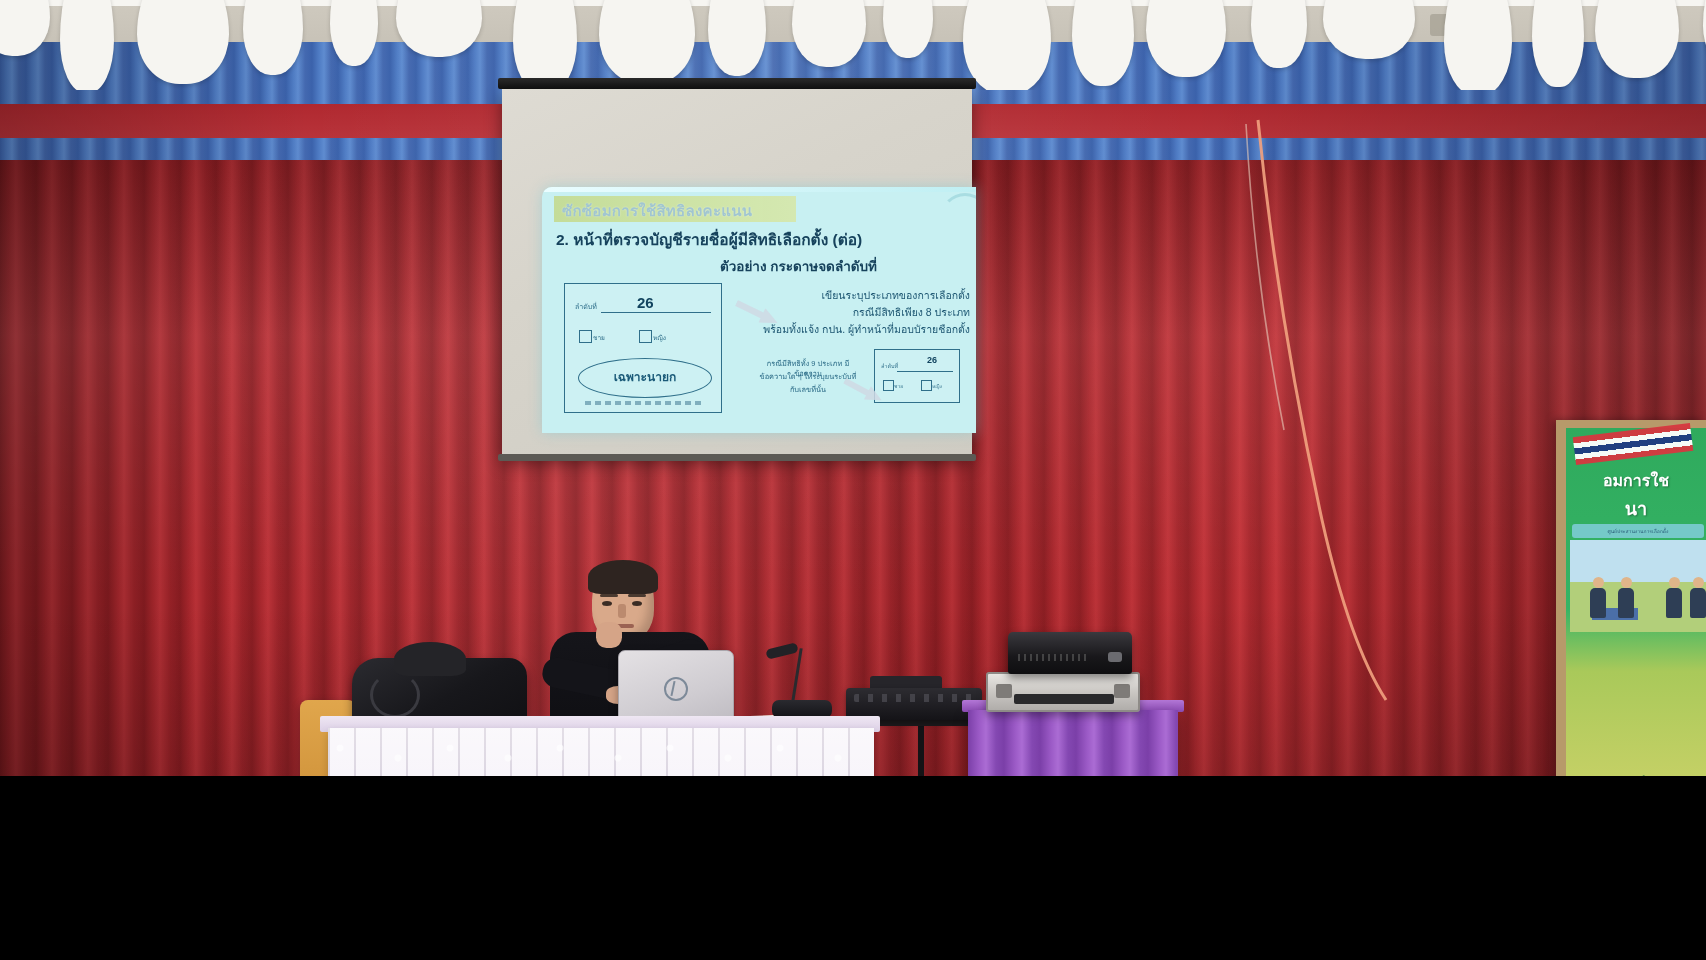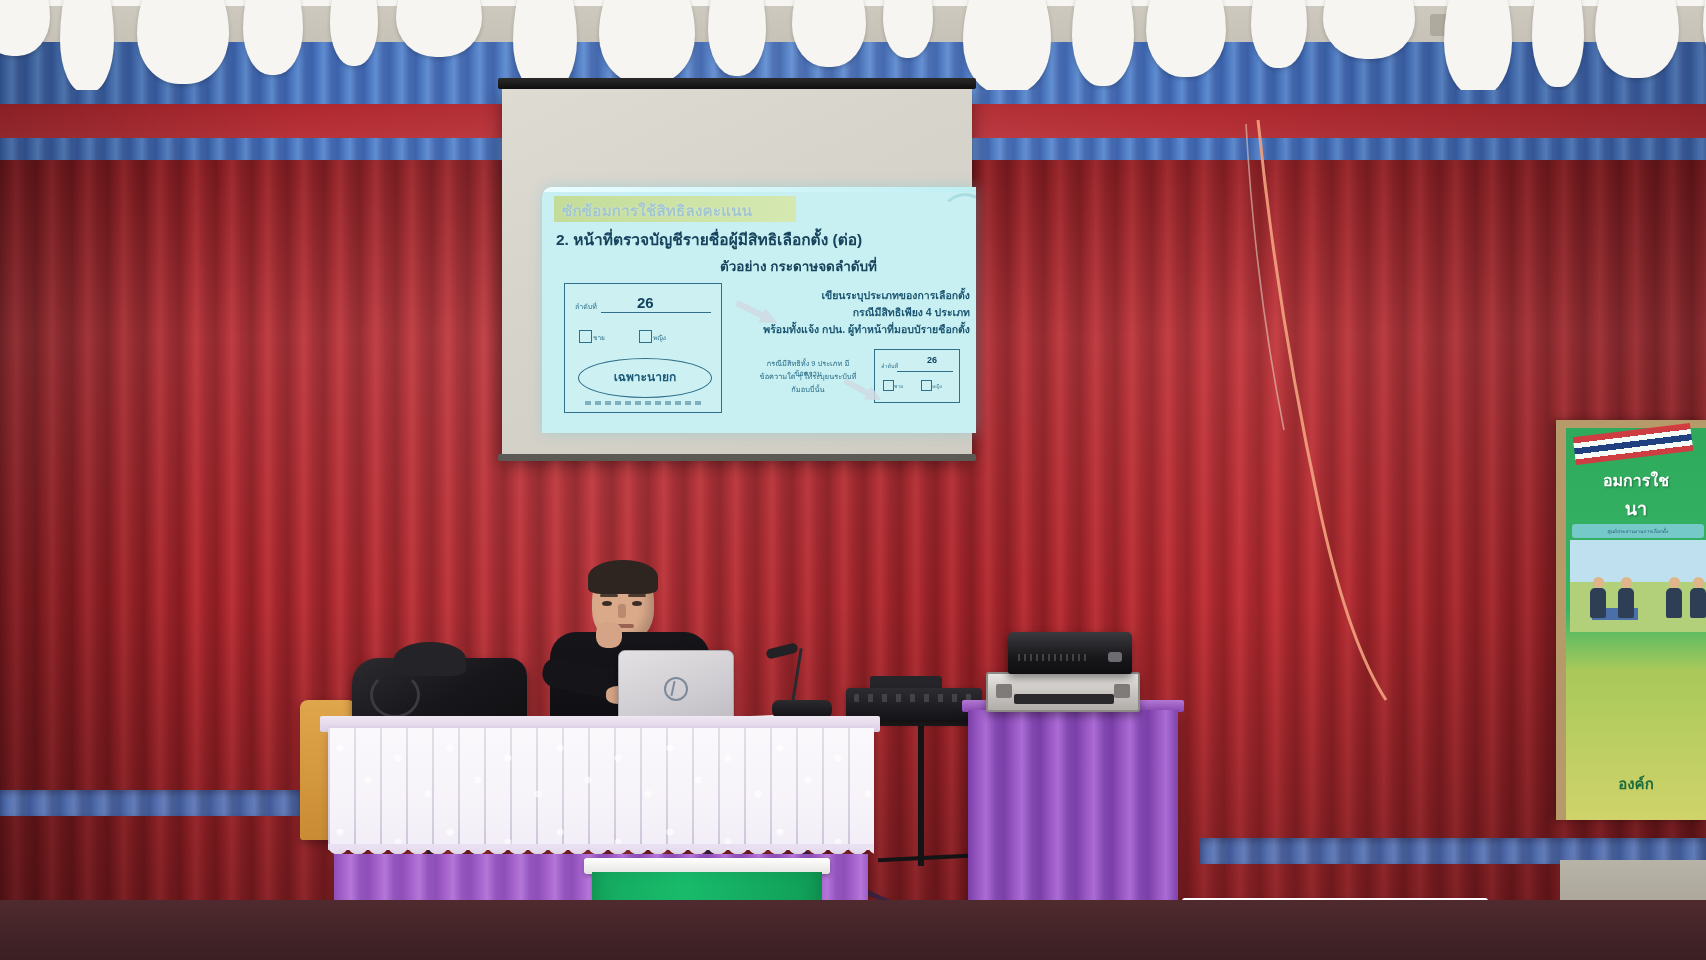--- a/index.html
+++ b/index.html
@@ -1,21 +1,21 @@
 <!DOCTYPE html>
 <html><head>
 <meta charset="utf-8">
 <title>Election Training Presentation Scene</title>
 <style>
   html,body{margin:0;padding:0;background:#000;}
   body{font-family:"Liberation Sans", sans-serif;}
 
   #scene{
     position:relative;
-    width:1706px;height:960px;
+    width:1706px;height:776px;
     overflow:hidden;
     background:#7e1a1e;
   }
 
   
   .wall{
     position:absolute;left:0;top:0;width:1706px;height:120px;
     background:linear-gradient(#cfcabf,#c2bdb2 60%,#b6b1a6);
   }
 
@@ -168,21 +168,21 @@
     font-size:12px;font-weight:bold;color:#1a5a78;
   }
   .fc-scribble{
     position:absolute;left:20px;top:117px;width:118px;height:4px;
     background:repeating-linear-gradient(to right,#5f93a7 0 6px,transparent 6px 10px);
     opacity:.7;
   }
   
   .rt{
     position:absolute;right:6px;font-size:10.5px;color:#1d5672;
-    text-align:center;white-space:nowrap;font-weight:bold;
+    text-align:center;white-space:nowrap;font-weight:normal;
   }
   .rt2{
     position:absolute;left:212px;font-size:7.4px;color:#2a6a86;
     text-align:center;line-height:1.35;
   }
   
   .form-card2{
     position:absolute;left:332px;top:162px;width:84px;height:52px;
     border:1.5px solid #2f6f8a;background:rgba(255,255,255,.10);
   }
@@ -605,26 +605,26 @@
           <div class="cb-t" style="left:28px;top:49px;">ชาย</div>
           <div class="cb" style="left:74px;top:46px;"></div>
           <div class="cb-t" style="left:88px;top:49px;">หญิง</div>
           <div class="oval">
             <span>เฉพาะนายก</span>
           </div>
           <div class="fc-scribble"></div>
         </div>
 
         <div class="rt" style="top:100px;">เขียนระบุประเภทของการเลือกตั้ง</div>
-        <div class="rt" style="top:117px;">กรณีมีสิทธิเพียง 4 ประเภท</div>
+        <div class="rt" style="top:117px;">กรณีมีสิทธิเพียง 8 ประเภท</div>
         <div class="rt" style="top:134px;">พร้อมทั้งแจ้ง กปน. ผู้ทำหน้าที่มอบบัรายชือกตั้ง</div>
 
         <div class="rt2" style="top:172px;width:108px;">กรณีมีสิทธิทั้ง 9 ประเภท มีข้อความ</div>
         <div class="rt2" style="top:185px;width:108px;">ข้อความใด ๆ ให้ระบุยนระบับที่</div>
-        <div class="rt2" style="top:198px;width:108px;">กัมอบบี่นั้น</div>
+        <div class="rt2" style="top:198px;width:108px;">กับเลขที่นั้น</div>
 
         <div class="form-card2">
           <div class="fc2-label">ลำดับที่</div>
           <div class="fc2-line"></div>
           <div class="fc2-num">26</div>
           <div class="cb" style="left:8px;top:30px;width:9px;height:9px;"></div>
           <div class="cb-t" style="left:19px;top:32px;font-size:5px;">ชาย</div>
           <div class="cb" style="left:46px;top:30px;width:9px;height:9px;"></div>
           <div class="cb-t" style="left:57px;top:32px;font-size:5px;">หญิง</div>
         </div>

